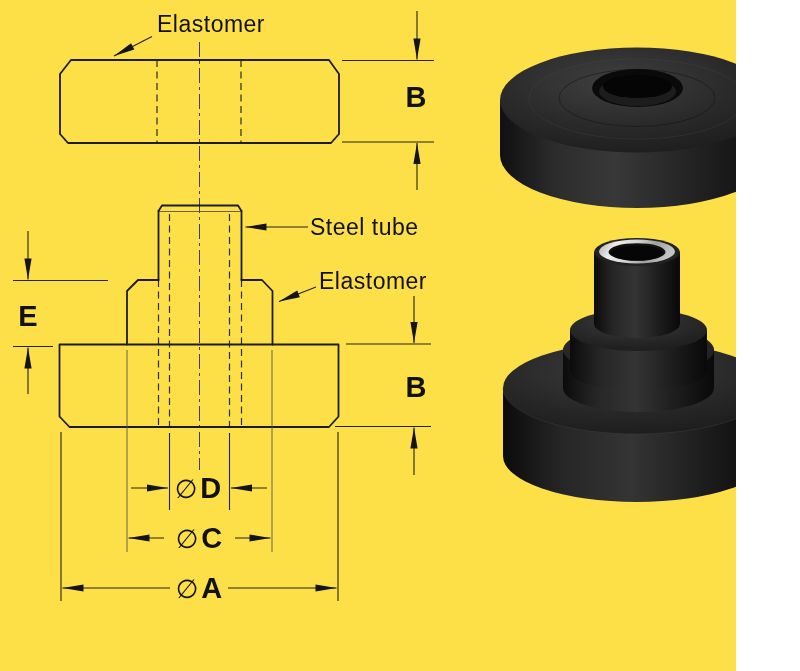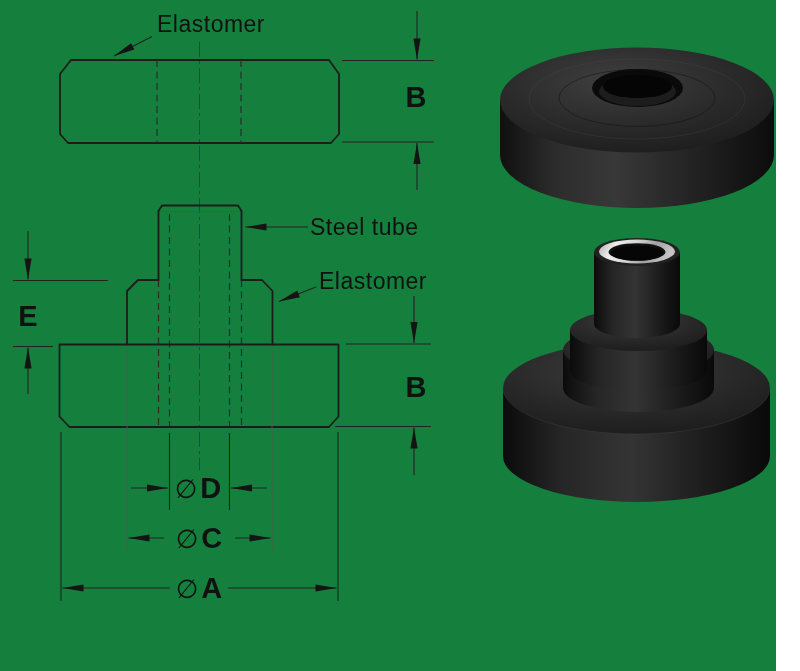--- a/index.html
+++ b/index.html
@@ -1,17 +1,17 @@
 <!DOCTYPE html>
 <html><head>
 <meta charset="utf-8">
 <style>
   html,body{margin:0;padding:0;background:#ffffff;}
-  #stage{position:relative;width:736px;height:671px;background:#15803d;overflow:hidden;
-         font-family:"Liberation Sans","DejaVu Sans",sans-serif;padding-left:40px;}
+  #stage{position:relative;width:736px;height:671px;background:#fde047;overflow:hidden;
+         font-family:"Liberation Sans","DejaVu Sans",sans-serif;}
   .abs{position:absolute;}
   
   .ol  {stroke:#1c1c1c;stroke-width:1.8;fill:none;stroke-linejoin:round;stroke-linecap:round;}
   .hid {stroke:#2b2b2b;stroke-width:1.2;fill:none;stroke-dasharray:7 4.5;}
   .cl  {stroke:#3c3c3c;stroke-width:1;fill:none;stroke-dasharray:15 4 3 4;}
   .dim {stroke:#222222;stroke-width:1.1;fill:none;}
   .thin{stroke:#555555;stroke-width:0.9;fill:none;}
   text{fill:#111111;}
   .lbl{font-size:23px;letter-spacing:0.5px;font-weight:400;}
   .dl {font-size:29px;font-weight:bold;}

